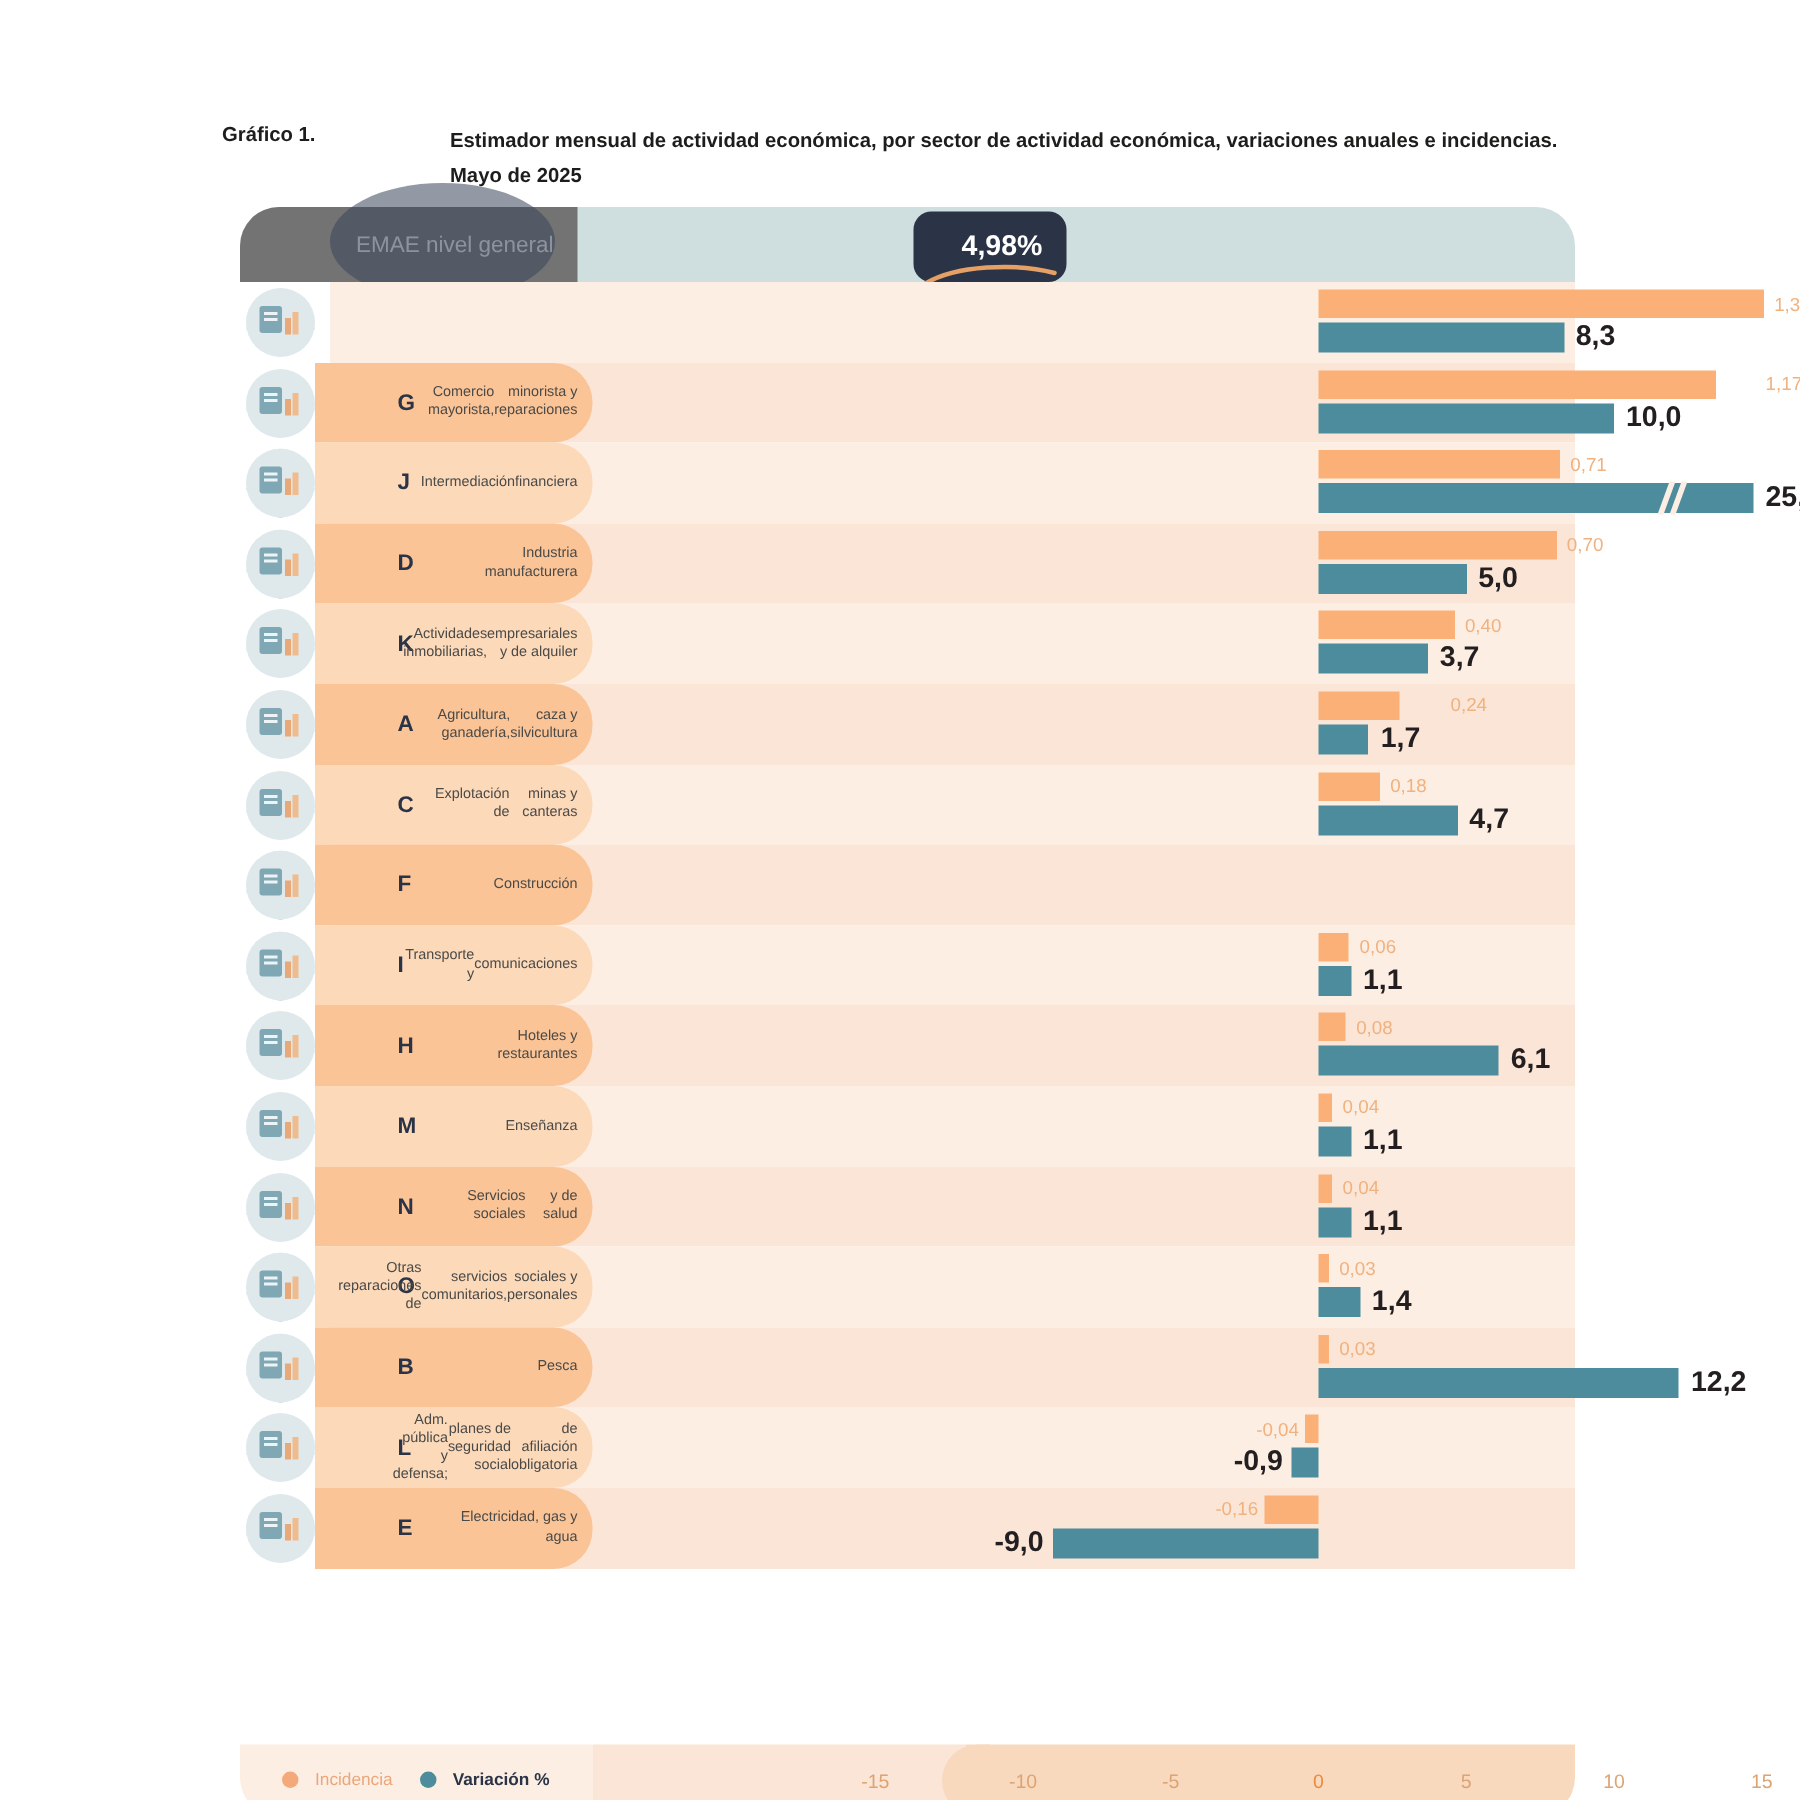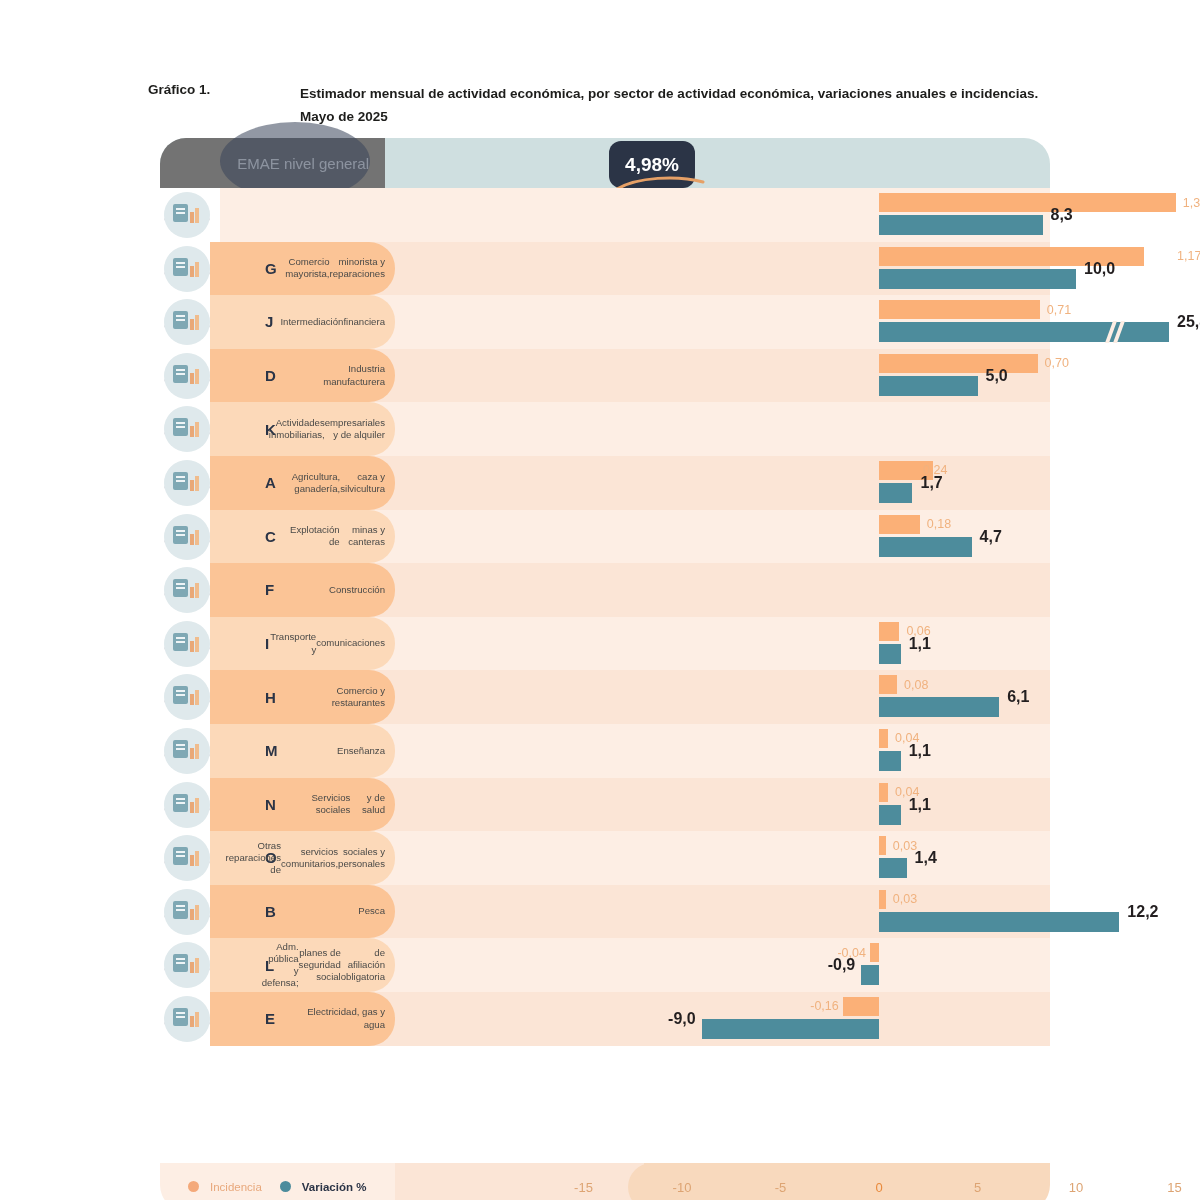--- a/index.html
+++ b/index.html
@@ -25,21 +25,21 @@
   .general-band{position:absolute;left:0;top:0;width:890px;height:50px;
       background:#cfdfe0;border-top-left-radius:26px;border-top-right-radius:26px;}
   .general-tab{position:absolute;left:0;top:0;width:225px;height:50px;background:#737373;
       border-top-left-radius:26px;display:flex;align-items:center;justify-content:flex-end;
       padding-right:16px;box-sizing:border-box;}
   .general-tab span{color:#f1f3f4;font-size:15px;}
   .general-tab:after{content:"";position:absolute;right:-0px;top:0;width:0;height:0;}
   .tab-shade{position:absolute;left:60px;top:-16px;width:150px;height:78px;border-radius:50%;
       background:#38445a;opacity:.55;pointer-events:none;}
   .general-badge{position:absolute;left:449px;top:3px;width:86px;height:47px;background:#2b3446;
-      border-radius:12px;display:flex;align-items:center;justify-content:center;}
+      border-radius:12px;display:flex;align-items:center;justify-content:center;padding-left:16px;}
   .general-badge span{color:#ffffff;font-size:19px;font-weight:bold;}
   .swoosh{position:absolute;left:455px;top:37px;width:90px;height:16px;overflow:hidden;}
   .swoosh svg{display:block;}
 
   
   .rows{position:absolute;left:0;top:50px;width:890px;}
   .row{position:relative;height:53.6px;width:890px;}
   .row .rowbg{position:absolute;left:60px;top:0;right:0;height:100%;}
   .row.odd  .rowbg{background:#fdeee4;}
   .row.even .rowbg{background:#fbe5d6;}
@@ -60,22 +60,22 @@
   .pill .lbl{position:absolute;left:80px;right:10px;top:0;height:100%;display:flex;
       align-items:center;justify-content:flex-end;text-align:right;
       font-size:9.6px;line-height:1.28;color:#4a4a48;}
 
   
   .plot{position:absolute;left:235px;top:0;width:655px;height:100%;}
   .bar-inc{position:absolute;height:19px;top:5px;background:#fbb077;}
   .bar-var{position:absolute;height:20px;top:27px;background:#4d8c9c;}
   .v-inc{position:absolute;top:5px;height:19px;display:flex;align-items:center;
       font-size:12.5px;color:#f0b27f;}
-  .v-var{position:absolute;top:17px;height:20px;display:flex;align-items:center;
-      font-size:16px;font-weight:bold;color:#231f20;}
+  .v-var{position:absolute;top:27px;height:20px;display:flex;align-items:center;
+      font-size:19px;font-weight:bold;color:#231f20;}
   .brk{position:absolute;top:27px;height:20px;width:15px;}
   .brk i{position:absolute;top:-1px;width:4px;height:22px;background:#fdeee4;
       transform:skewX(-20deg);}
 
   
   .footer{position:absolute;left:0;top:1025px;width:890px;height:48px;}
   .foot-left{position:absolute;left:0;top:0;width:235px;height:48px;background:#fdeee4;
       border-bottom-left-radius:26px;}
   .foot-mid{position:absolute;left:235px;top:0;width:249px;height:48px;background:#fbe5d6;}
   .foot-right{position:absolute;left:484px;top:0;width:406px;height:48px;background:#f8d9bd;
@@ -246,20 +246,26 @@
           </div>
           <div class="pill">
             <div class="pillbg"></div>
             <div class="letter">K</div>
             <div class="lbl">
               <span>Actividades inmobiliarias,</span>
               <br>
               <span>empresariales y de alquiler</span>
             </div>
           </div>
+          <div class="plot">
+            <div class="bar-inc" style="left:484px;width:90.62px;"></div>
+            <div class="bar-var" style="left:484px;width:72.89px;"></div>
+            <div class="v-inc" style="left:581.62px;">0,40</div>
+            <div class="v-var" style="left:564.89px;">3,7</div>
+          </div>
         </div>
         <div class="row even">
           <div class="rowbg"></div>
           <div class="ico">
             <svg width="46" height="46" viewBox="0 0 46 46">
               <circle cx="23" cy="23" r="23" fill="#dfe9ec"></circle>
               <path d="M0 26 a23 23 0 0 0 46 0 v20 h-46 z" fill="#203040"></path>
               <rect x="9" y="12" width="15" height="18" rx="2" fill="#7fa8b4"></rect>
               <rect x="12" y="16" width="9" height="2" fill="#eef4f6"></rect>
               <rect x="12" y="20" width="9" height="2" fill="#eef4f6"></rect>
@@ -272,21 +278,21 @@
             <div class="letter">A</div>
             <div class="lbl">
               <span>Agricultura, ganadería,</span>
               <br>
               <span>caza y silvicultura</span>
             </div>
           </div>
           <div class="plot">
             <div class="bar-inc" style="left:484px;width:54.37199999999999px;"></div>
             <div class="bar-var" style="left:484px;width:33.489999999999995px;"></div>
-            <div class="v-inc" style="left:528px;">0,24</div>
+            <div class="v-inc" style="left:572px;">0,24</div>
             <div class="v-var" style="left:525.49px;">1,7</div>
           </div>
         </div>
         <div class="row odd">
           <div class="rowbg"></div>
           <div class="ico">
             <svg width="46" height="46" viewBox="0 0 46 46">
               <circle cx="23" cy="23" r="23" fill="#dfe9ec"></circle>
               <path d="M0 26 a23 23 0 0 0 46 0 v20 h-46 z" fill="#203040"></path>
               <rect x="9" y="12" width="15" height="18" rx="2" fill="#7fa8b4"></rect>
@@ -372,21 +378,21 @@
               <rect x="12" y="16" width="9" height="2" fill="#eef4f6"></rect>
               <rect x="12" y="20" width="9" height="2" fill="#eef4f6"></rect>
               <rect x="26" y="20" width="4" height="11" fill="#e9a877"></rect>
               <rect x="31" y="16" width="4" height="15" fill="#f0bc8d"></rect>
             </svg>
           </div>
           <div class="pill">
             <div class="pillbg"></div>
             <div class="letter">H</div>
             <div class="lbl">
-              <span>Comercio y restaurantes</span>
+              <span>Hoteles y restaurantes</span>
             </div>
           </div>
           <div class="plot">
             <div class="bar-inc" style="left:484px;width:18.124px;"></div>
             <div class="bar-var" style="left:484px;width:120.16999999999999px;"></div>
             <div class="v-inc" style="left:509.124px;">0,08</div>
             <div class="v-var" style="left:612.17px;">6,1</div>
           </div>
         </div>
         <div class="row odd">

